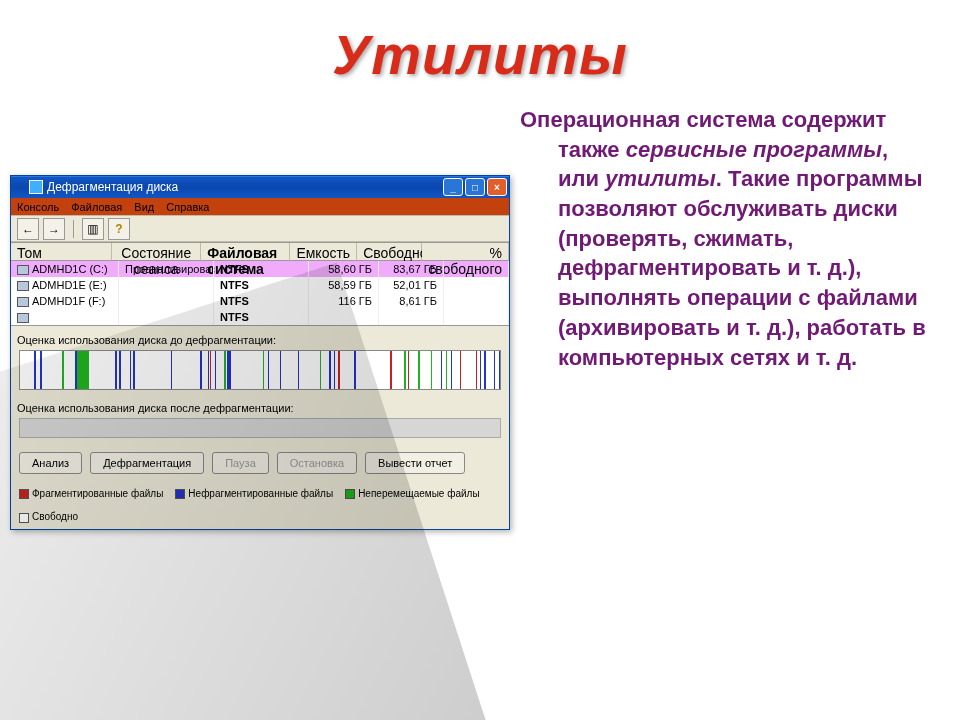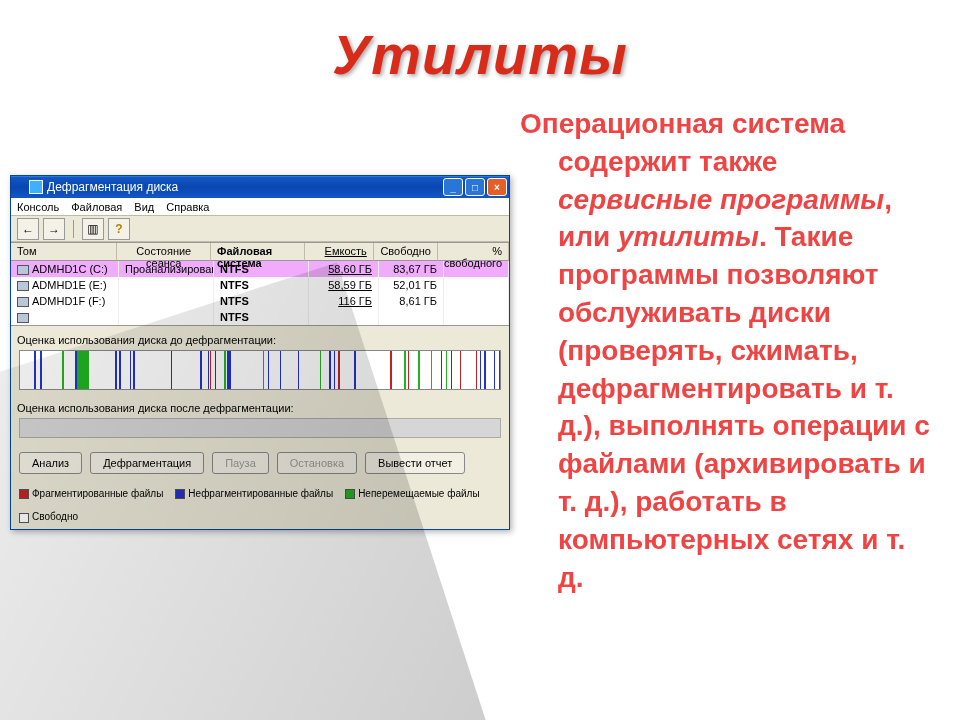--- a/index.html
+++ b/index.html
@@ -16,21 +16,21 @@
     font-weight: bold;
     font-style: italic;
     color: #d92b1a;
     text-shadow: 2px 2px 4px rgba(0,0,0,.35);
     padding-top: 22px;
     letter-spacing: 1px;
   }
   .content-row { display: flex; margin-top: 18px; }
   .win-col { width: 520px; padding-left: 10px; padding-top: 70px; }
   .text-col { flex: 1; padding: 0 30px 0 0; }
-  .text-col p { font-size: 28px; line-height: 1.35; font-weight: bold; color:#ef4444; }
+  .text-col p { font-size: 22px; line-height: 1.35; font-weight: bold; color:#701a75; }
   .text-col .indent { display:block; padding-left:38px; text-indent:-38px; }
   .text-col em { font-style: italic; font-weight: bold; }
 
   
   .window {
     width: 500px;
     font-family: Tahoma, sans-serif;
     font-size: 11px;
     background: #ece9d8;
     border: 1px solid #0046a0;
@@ -44,36 +44,36 @@
     color:#fff; font-size: 12px;
     padding-left: 18px;
   }
   .titlebar .icon { width:14px; height:14px; background:#3fb0ff; border:1px solid #fff; margin-right:4px; }
   .titlebar .spacer { flex:1; }
   .win-btn { width:20px; height:18px; margin-right:2px; border:1px solid #fff; border-radius:3px; display:flex;align-items:center;justify-content:center; font-size:10px; font-weight:bold; }
   .win-min { background:#2a76d8; }
   .win-max { background:#2a76d8; }
   .win-close { background:#e35f2a; }
 
-  .menubar { background:#ffffff; height:18px; display:flex; gap:12px; padding-left:6px; align-items:center; border-bottom:1px solid #c0bba8;}
+  .menubar { background:#c2410c; height:18px; display:flex; gap:12px; padding-left:6px; align-items:center; border-bottom:1px solid #c0bba8;}
   .menubar span { font-size:11px; }
 
   .toolbar { background:#ece9d8; height:26px; display:flex; align-items:center; gap:4px; padding-left:6px; border-bottom:1px solid #c0bba8;}
   .tb-btn { width:22px;height:22px;border:1px solid #999;display:flex;align-items:center;justify-content:center;font-size:12px;background:#f4f2e8;}
   .tb-sep { width:1px;height:18px;background:#999;margin:0 4px; }
 
   .grid { background:#fff; border-top:1px solid #999; border-bottom:1px solid #999; }
   .grid-head, .grid-row { display:flex; }
   .grid-head .cell {
     background:#ece9d8; border-right:1px solid #c0bba8; border-bottom:1px solid #999;
-    font-size:11px; padding:2px 6px; height:18px;
+    font-size:14px; padding:2px 6px; height:18px;
   }
   .grid-row .cell { font-size:11px; padding:2px 6px; border-right:1px solid #eee; height:16px; white-space:nowrap; overflow:hidden; }
   .grid-row.sel { background:#f0abfc; }
-  .c-tom{width:108px;} .c-sess{width:95px;text-align:center;} .c-fs{width:95px;font-weight:bold;} .c-cap{width:70px;text-align:right;text-decoration:underline;} .c-free{width:65px;text-align:right;} .c-pct{flex:1;text-align:right;padding-right:10px;}
+  .c-tom{width:108px;} .c-sess{width:95px;text-align:center;} .c-fs{width:95px;font-weight:bold;} .c-cap{width:70px;text-align:right;} .c-free{width:65px;text-align:right;} .c-pct{flex:1;text-align:right;padding-right:10px;}
   .drv-icon{display:inline-block;width:12px;height:10px;background:#b8c8d8;border:1px solid #556;vertical-align:middle;margin-right:3px;}
 
   .section-label { font-size:11px; padding:8px 6px 2px; }
   .frag-bar { margin:2px 8px 4px; height:40px; background:#fff; border:1px solid #888; position:relative; overflow:hidden; }
   .frag-bar .stripe { position:absolute; top:0; bottom:0; }
   .after-bar { margin:2px 8px 6px; height:20px; background:#d6d6d6; border:1px solid #aaa; }
 
   .btn-row { display:flex; gap:8px; padding:8px; }
   .xp-btn { font-size:11px; padding:4px 12px; border:1px solid #888; background:#f2efe4; border-radius:3px; }
   .xp-btn.disabled { color:#999; }

